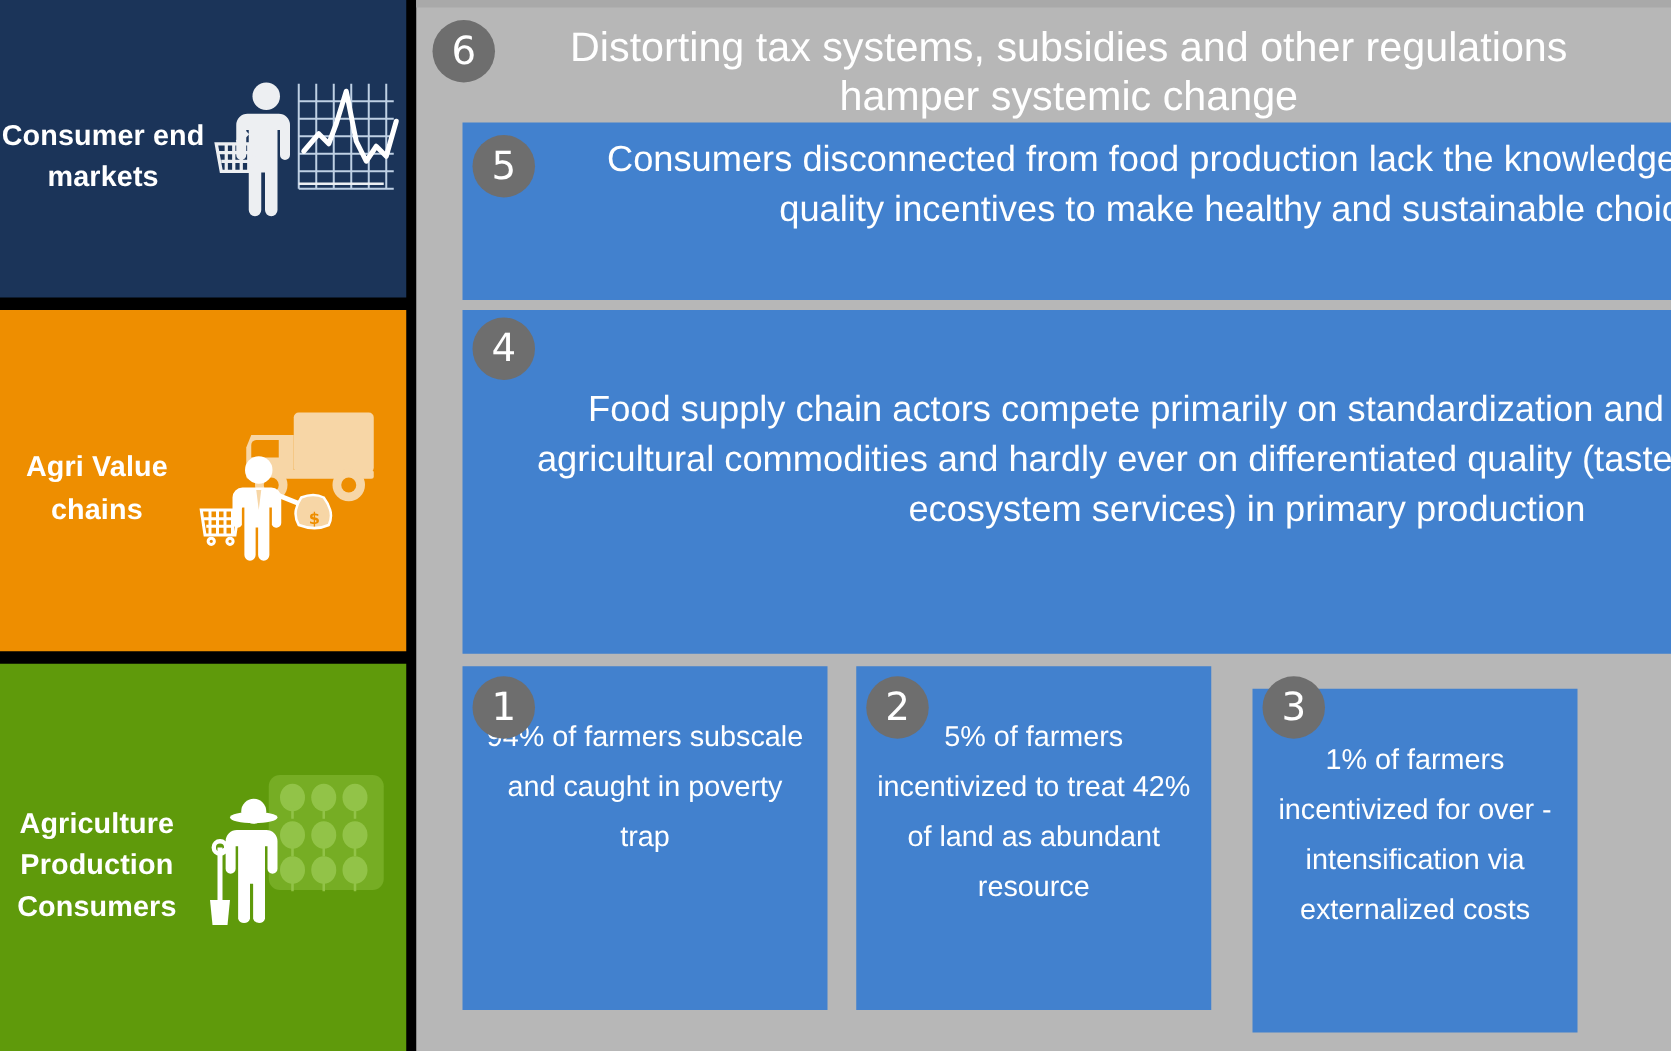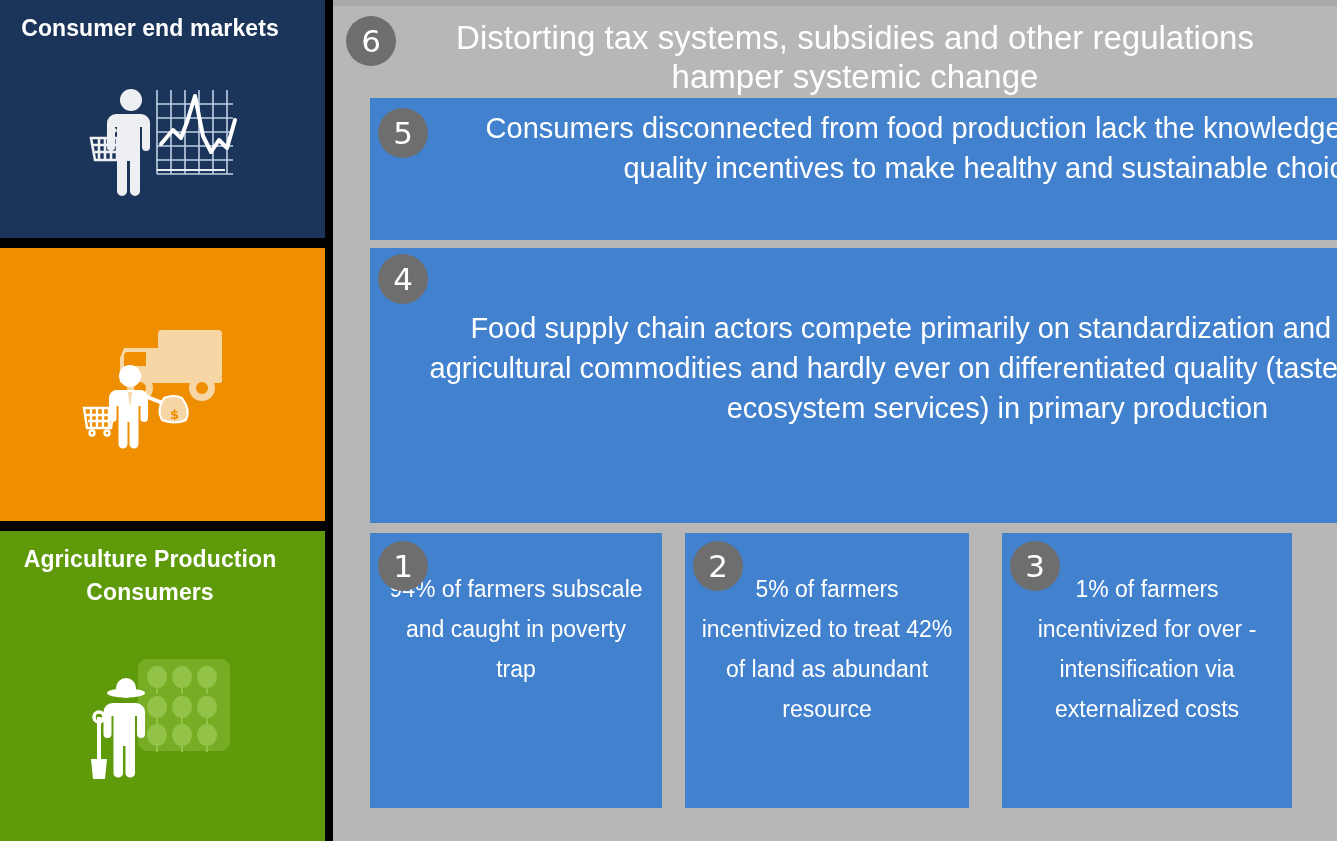--- a/index.html
+++ b/index.html
@@ -27,22 +27,22 @@
     top: 0;
     width: 325px;
     height: 841px;
     background: #000000;
   }
   .lane {
     position: absolute;
     left: 0;
     width: 325px;
     display: flex;
-    flex-direction: column;
-    align-items: flex-start;
+    flex-direction: row;
+    align-items: center;
     overflow: hidden;
   }
   .lane-title {
     margin-top: 12px;
     width: 300px;
     text-align: center;
     color: #ffffff;
     font-weight: bold;
     font-size: 23px;
     line-height: 1.45;
@@ -152,21 +152,21 @@
     top: 60px;
     width: 1195px;
     font-size: 29px;
     line-height: 40px;
   }
 
   
   .bottom-box { top: 533px; height: 275px; }
   #box1 { left: 37px;  width: 292px; }
   #box2 { left: 352px; width: 284px; text-decoration: underline; }
-  #box3 { left: 669px; width: 290px; }
+  #box3 { left: 669px; width: 260px; margin-top: 18px; }
   #badge-1 { left: 45px;  top: 541px; }
   #badge-2 { left: 360px; top: 541px; }
   #badge-3 { left: 677px; top: 541px; }
 
   .bottom-text {
     position: absolute;
     top: 36px;
     left: 16px;
     right: 16px;
     font-size: 23px;
@@ -201,20 +201,21 @@
             <path d="M74 22 h76 M74 36 h76 M74 50 h76 M74 64 h76 M74 78 h76"></path>
             <path d="M88 8 v84 M102 8 v84 M116 8 v84 M130 8 v84 M144 8 v84"></path>
           </g>
           <path d="M78 62 L90 48 L98 56 L104 40 L112 14 L120 54 L128 70 L136 58 L144 66 L152 38" fill="none" stroke="#FFFFFF" stroke-width="4" stroke-linejoin="round" stroke-linecap="round"></path>
           <path d="M74 88 h68" stroke="#EDEFF2" stroke-width="2" fill="none"></path>
         </svg>
       </div>
     </div>
 
     <div class="lane" id="lane-value" style="top:248px;height:273px;background:#EE8E00;">
+      <div class="lane-title">Agri Value chains</div>
       <div class="lane-art">
         <svg width="170" height="130" viewBox="0 0 170 130" aria-hidden="true">
           <g fill="#F7D6A6">
             <rect x="80" y="10" width="64" height="48" rx="4"></rect>
             <path d="M46 28 h34 v30 h-34 a4 4 0 0 1 -4 -4 v-16 z"></path>
             <path d="M50 32 h18 v14 h-22 v-10 a4 4 0 0 1 4 -4 z" fill="#EE8E00"></path>
             <rect x="42" y="56" width="102" height="7" rx="2"></rect>
             <circle cx="62" cy="68" r="13"></circle>
             <circle cx="124" cy="68" r="13"></circle>
           </g>

